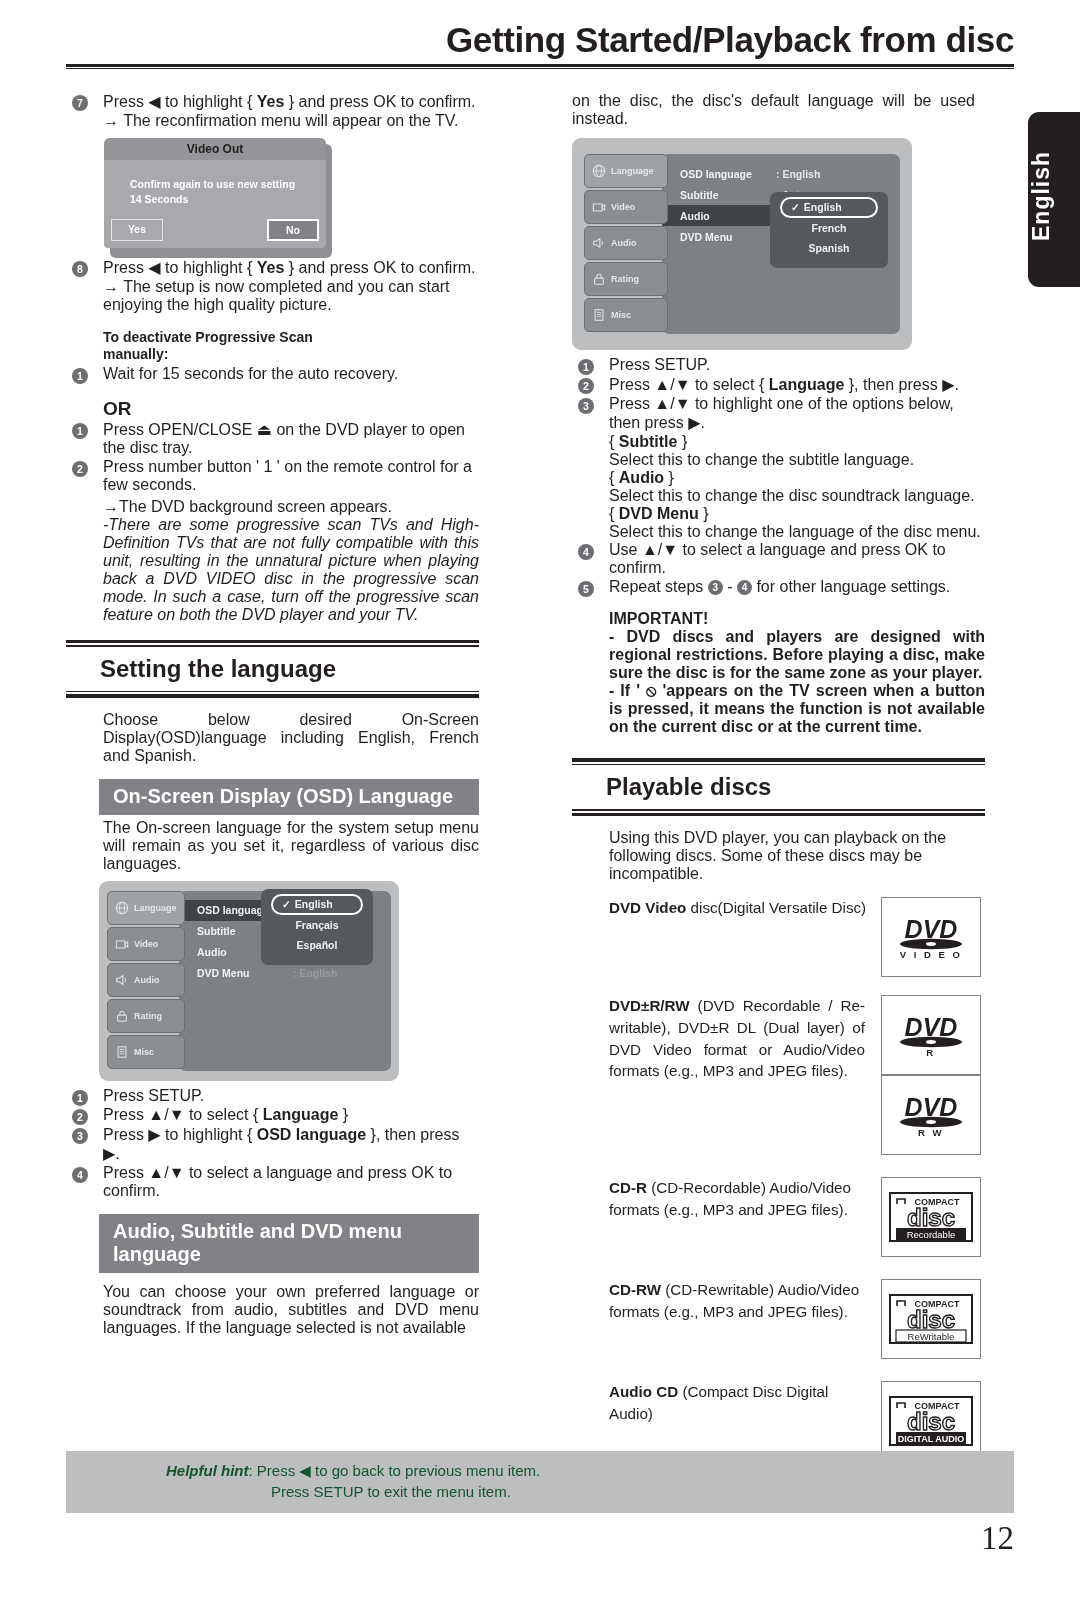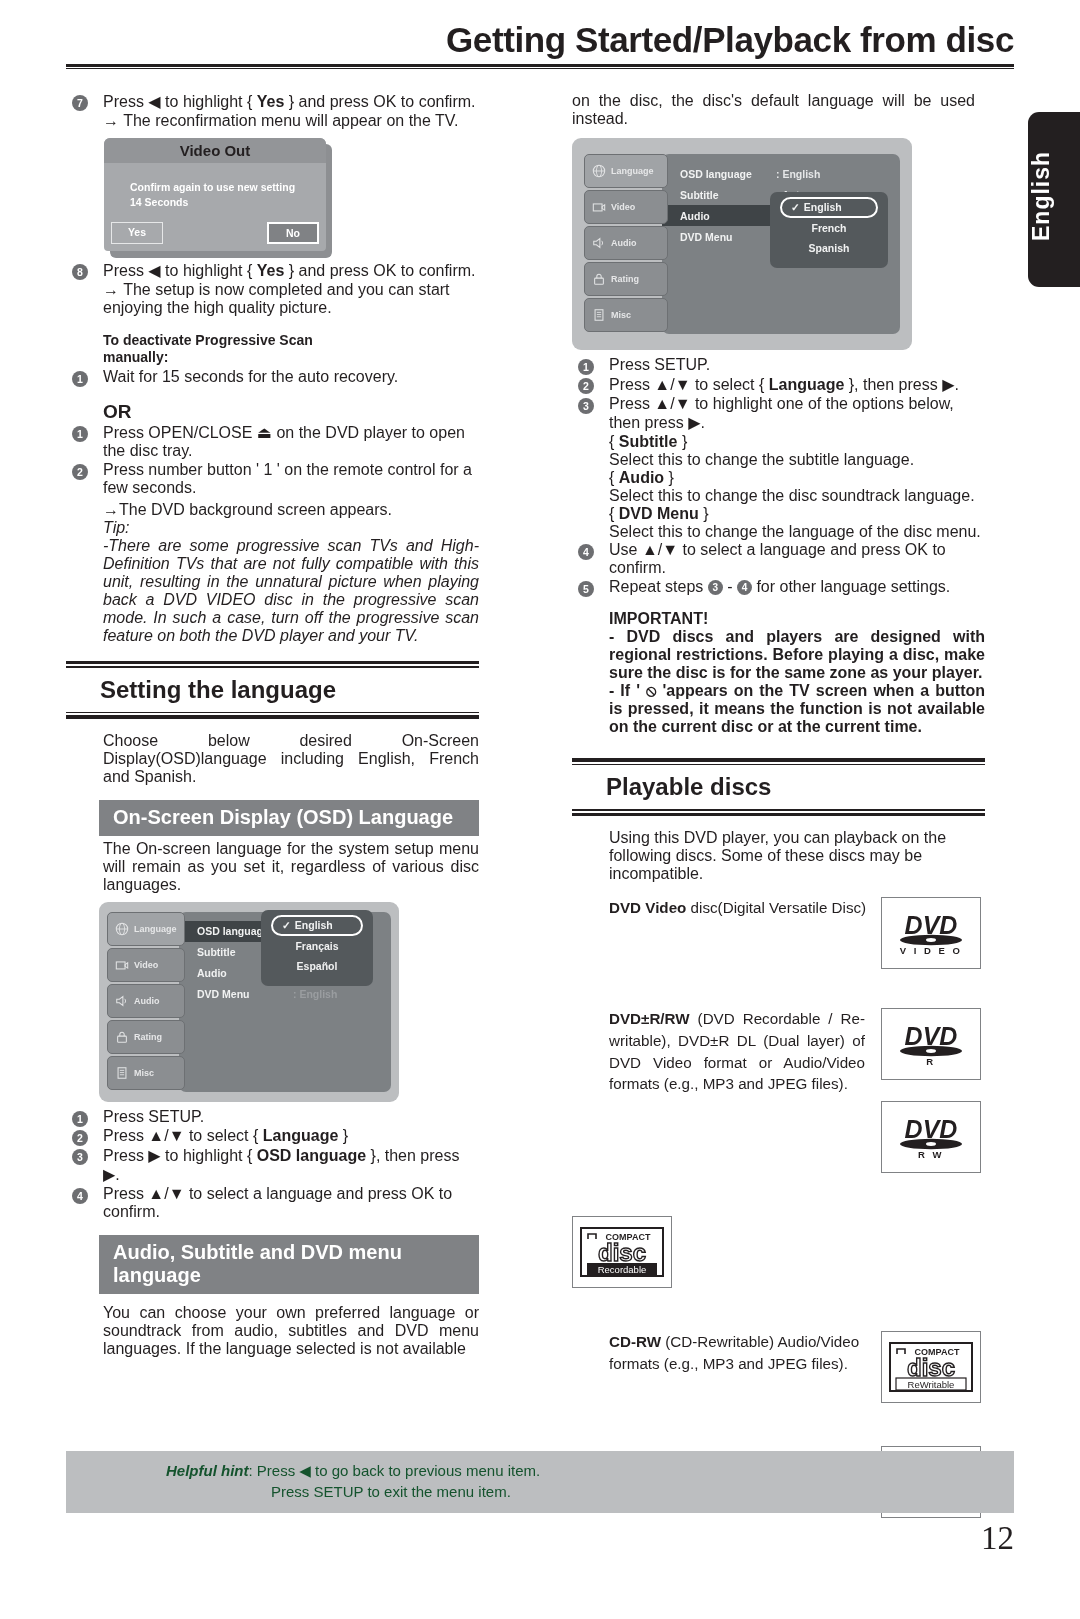--- a/index.html
+++ b/index.html
@@ -96,21 +96,21 @@
     position: absolute; left: 6px; top: 6px; width: 222px; height: 114px;
     background: #8d8f92; border-radius: 6px;
   }
   .videoout {
     position: relative; width: 222px;
     background: #a7a9ac; border-radius: 6px 6px 4px 4px;
     overflow: hidden;
   }
   .videoout .title {
     background: #939598; color: #231f20;
-    font-size: 15px; font-weight: bold; text-align: center;
+    font-size: 12px; font-weight: bold; text-align: center;
     padding: 4px 0 4px 0;
   }
   .videoout .bodyarea { padding: 17px 0 6px 26px; height: 88px; position: relative; }
   .videoout .msg { color: #ffffff; font-size: 10.5px; font-weight: bold; line-height: 1.45; }
   .videoout .btnrow { position: absolute; left: 7px; right: 7px; bottom: 7px; display: flex; justify-content: space-between; }
   .vbtn {
     font-size: 10.5px; font-weight: bold; color: #ffffff;
     padding: 3px 0; width: 52px; text-align: center;
   }
   .vbtn.yes { border: 1px solid #e6e7e8; background: #a7a9ac; }
@@ -168,23 +168,23 @@
   }
   .osd-popup .opt.cur .chk { margin-right: 4px; font-weight: bold; }
   .ghost { color: #9a9da0; font-size: 10.5px; font-weight: bold; }
 
   
   .disc-row { display: flex; align-items: flex-start; gap: 10px; margin-top: 14px; }
   .disc-text { flex: 1; font-size: 15.2px; line-height: 1.42; }
   .disc-logo-col { width: 104px; flex: none; }
   .logo-box {
     border: 1px solid #808285; background: #fff;
-    width: 100px; height: 72px;
+    width: 100px; height: 80px;
     display: flex; align-items: center; justify-content: center;
-    margin-bottom: 21px;
+    margin-bottom: 0;
   }
   .logo-box svg { display: block; }
 
   
   .hint {
     position: absolute; left: 66px; top: 1451px; width: 948px;
     background: #bcbec0; color: #14532d;
     padding: 9px 0 10px 0;
   }
   .hint .l1, .hint .l2 { font-size: 15px; line-height: 1.42; padding-left: 100px; }
@@ -258,21 +258,20 @@
 
     <div class="step">
       <span class="num">1</span>
       <div>Press OPEN/CLOSE <span>⏏</span> on the DVD player to open the disc tray.</div>
     </div>
     <div class="step">
       <span class="num">2</span>
       <div>Press number button ' 1 ' on the remote  control for a few seconds.</div>
     </div>
     <div class="sub" style="margin-top:4px;">→The DVD background screen appears.</div>
-    <div class="sub i">Tip:</div>
     <div class="sub i justify">-There are some progressive scan TVs and High-Definition TVs that are not fully compatible with this unit, resulting in the unnatural picture when playing back a DVD VIDEO disc in the progressive scan mode. In such a case, turn off the progressive scan feature on both the DVD player and your TV.</div>
 
     <div class="sec">
       <div class="bar-top">
           <div class="a"></div>
           <div class="b2"></div>
         </div>
       <h2>Setting the language</h2>
       <div class="bar-bot">
           <div class="a"></div>
@@ -535,20 +534,21 @@
                 <ellipse cx="43" cy="33" rx="31" ry="5.2"></ellipse>
                 <ellipse cx="43" cy="33" rx="5" ry="1.9" fill="#ffffff"></ellipse>
                 <text x="43" y="47" font-family="Liberation Sans, sans-serif" font-size="9.5" font-weight="bold" letter-spacing="2.5" text-anchor="middle">R W</text>
               </g>
             </svg>
           </div>
         </div>
       </div>
 
       <div class="disc-row" style="margin-top:22px;">
+        <div class="disc-text" style="padding-left:37px;"><span class="b">CD-R</span><span> (CD-Recordable) Audio/Video formats (e.g., MP3 and JPEG files).</span></div>
         <div class="disc-logo-col">
           <div class="logo-box">
             <svg width="88" height="54" viewBox="0 0 88 54">
               <rect x="3" y="3" width="82" height="48" fill="none" stroke="#231f20" stroke-width="2"></rect>
               <path d="M10 14 L10 9 L18 9 L18 14" fill="none" stroke="#231f20" stroke-width="1.6"></path>
               <text x="50" y="15" font-family="Liberation Sans, sans-serif" font-size="9" font-weight="bold" text-anchor="middle" fill="#231f20">COMPACT</text>
               <text x="44" y="36" font-family="Liberation Sans, sans-serif" font-size="24" font-weight="bold" text-anchor="middle" fill="none" stroke="#231f20" stroke-width="1.4">disc</text>
               <rect x="9" y="38" width="70" height="12" fill="#231f20"></rect>
               <text x="44" y="47.5" font-family="Liberation Sans, sans-serif" font-size="9.5" text-anchor="middle" fill="#ffffff">Recordable</text>
             </svg>

